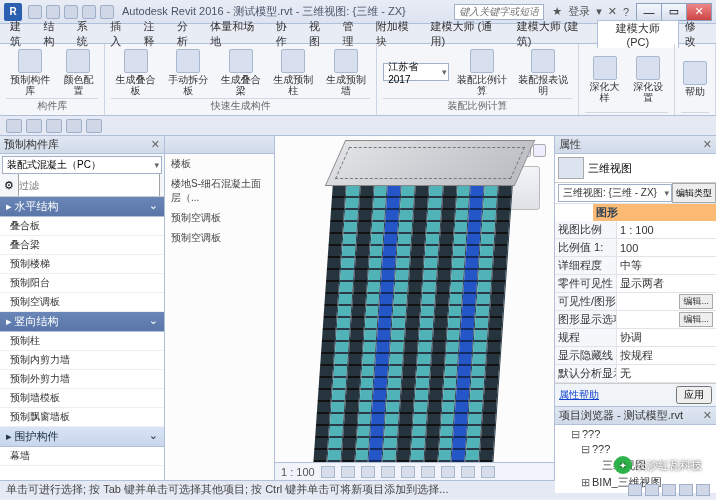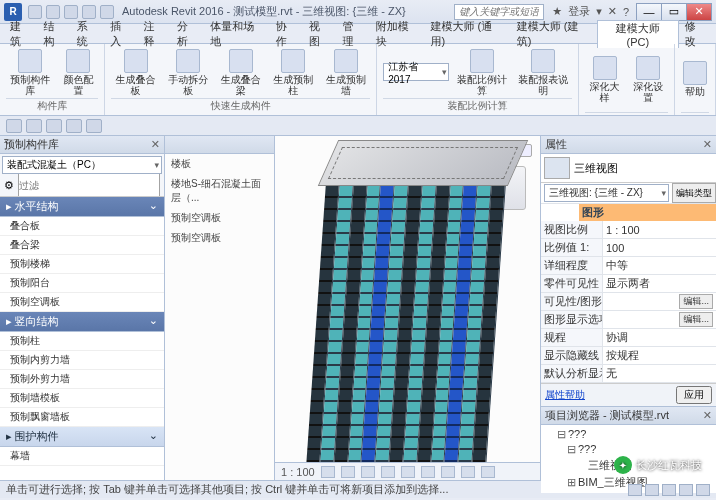--- a/index.html
+++ b/index.html
@@ -60,21 +60,21 @@
 .col { flex: 1; border-right: 1px solid #2a3a48; }
 .col.glass { background: repeating-linear-gradient(to bottom,#4fb3b8 0,#4fb3b8 10px,#2a3a48 10px,#2a3a48 12px); }
 .col.dark { background: repeating-linear-gradient(to bottom,#26343e 0,#26343e 10px,#111 10px,#111 12px); }
 .col.blue { background: repeating-linear-gradient(to bottom,#2456c8 0,#2456c8 10px,#122a60 10px,#122a60 12px); }
 .viewcube { position: absolute; right: 14px; top: 30px; width: 44px; height: 44px; border: 1px solid #bbb; background: linear-gradient(#f3f4f7,#dfe1e8); transform: rotateZ(0deg); border-radius: 3px; }
 .navwheel { position: absolute; right: 8px; top: 8px; display:flex; gap:2px; }
 .navwheel span { width: 13px; height: 13px; border: 1px solid #aaa; background: #eef; border-radius: 2px; }
 .canvasbar { height: 18px; border-top: 1px solid #b0c0d8; background: #f0f3f9; display: flex; align-items: center; gap: 6px; padding: 0 6px; font-size: 10px; color: #555; }
 .canvasbar .ic2 { width: 14px; height: 12px; background: #d6deec; border: 1px solid #a8b8d0; }
 
-.rightpanels { width: 176px; display: flex; flex-direction: column; background: #f4f6fa; border-left: 1px solid #b0c0d8; }
+.rightpanels { width: 162px; display: flex; flex-direction: column; background: #f4f6fa; border-left: 1px solid #b0c0d8; }
 .props { flex: 0 0 190px; display: flex; flex-direction: column; border-bottom: 1px solid #b0c0d8; }
 .props .body { flex: 1; background: #fff; overflow: auto; font-size: 10px; }
 .props .typehd { display: flex; align-items: center; gap: 4px; padding: 3px; border-bottom: 1px solid #ccc; }
 .props .typehd .tic { width: 26px; height: 22px; background: #dce4f0; border: 1px solid #aaa; }
 .proprow { display: flex; border-bottom: 1px solid #e0e4ea; }
 .proprow .k { width: 62px; padding: 1px 3px; background: #f5f7fb; color: #333; border-right: 1px solid #e0e4ea; white-space: nowrap; overflow: hidden; }
 .proprow .v { flex: 1; padding: 1px 3px; color: #333; display: flex; align-items: center; white-space: nowrap; overflow: hidden; }
 .proprow .btn2 { font-size: 9px; padding: 0 3px; border: 1px solid #aaa; background: #eee; margin-left: auto; }
 .propcat { background: #fdba74; padding: 1px 3px; color: #345; font-weight: bold; margin-left: 38px; }
 .applybar { display: flex; justify-content: space-between; align-items: center; padding: 2px 4px; border-top: 1px solid #ccc; background: #f0f3f8; }

